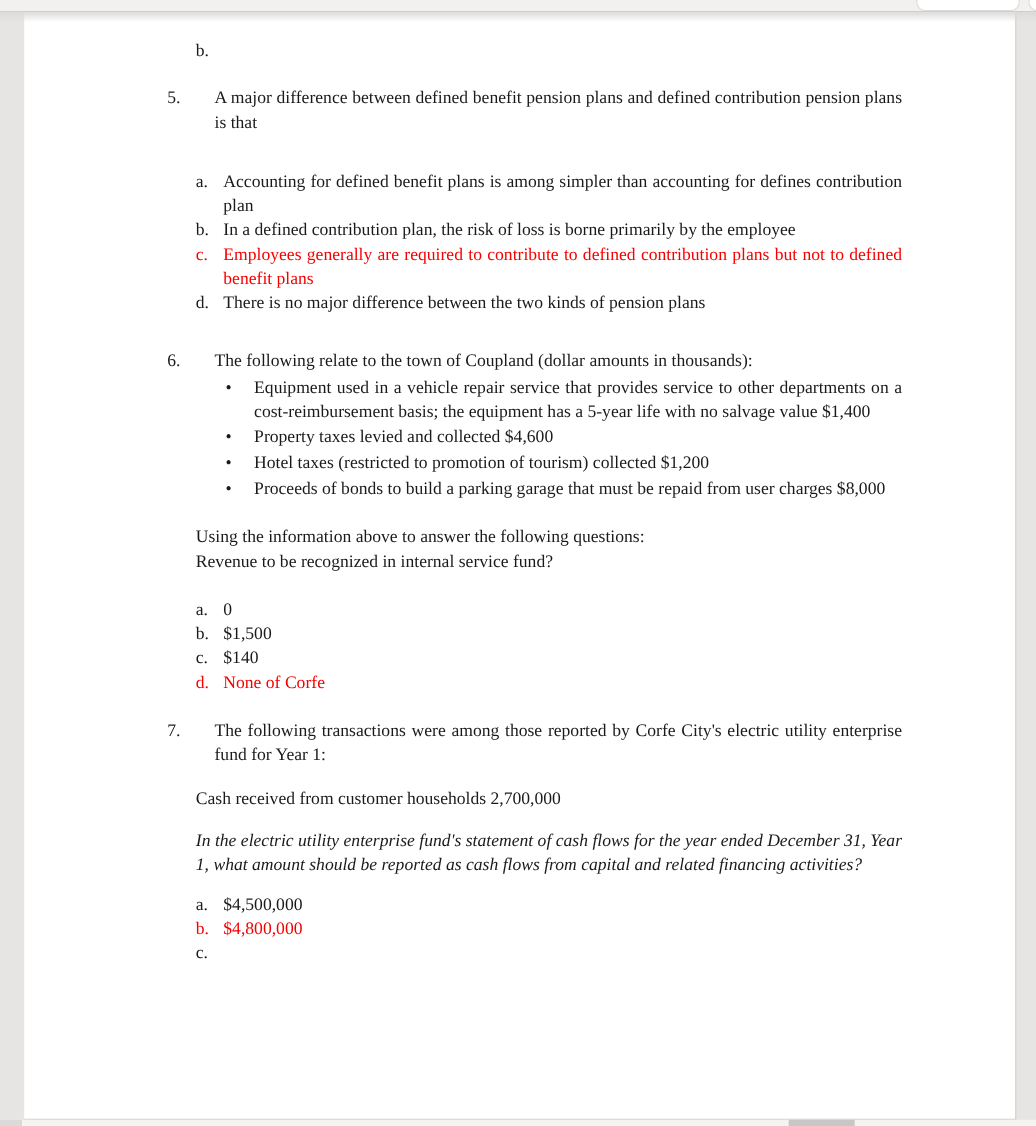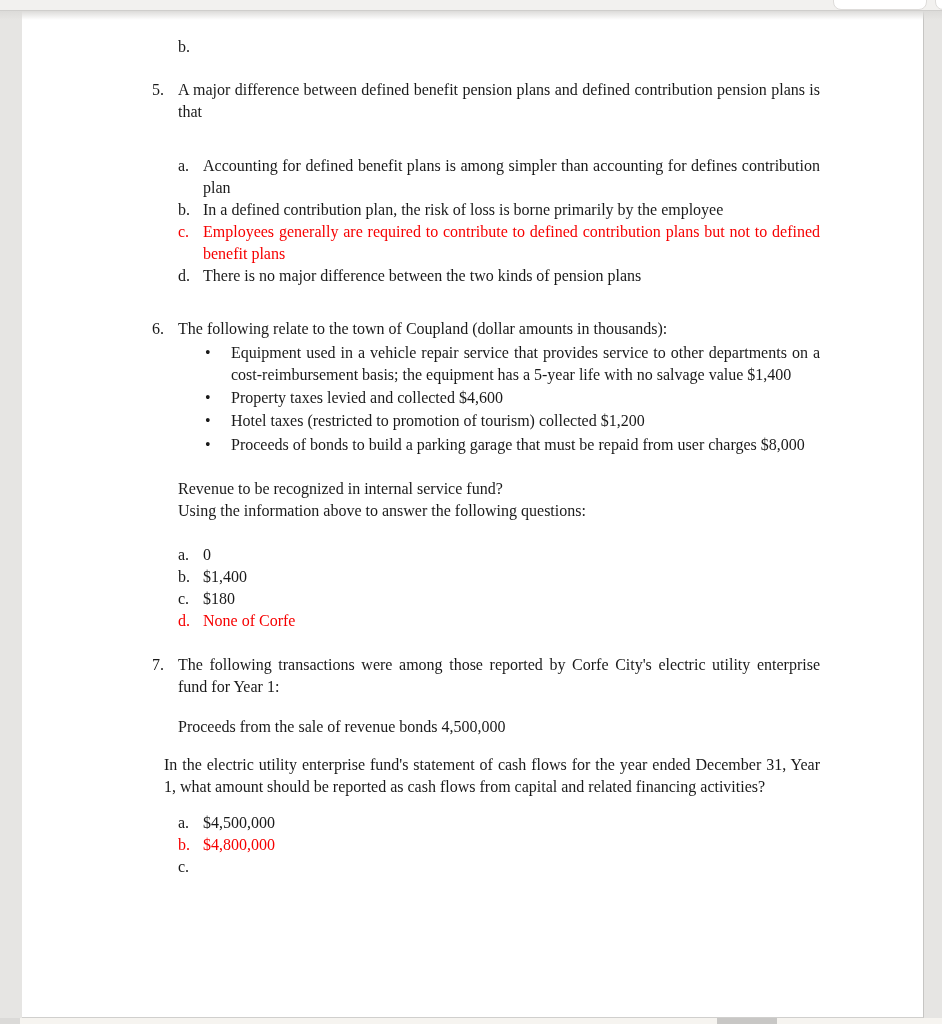--- a/index.html
+++ b/index.html
@@ -44,21 +44,21 @@
   .content {
     padding:0 103px 0 130px;
     font-size:16px; line-height:22px;
   }
   .red { color:var(--red, #f60000); }
 
   .stray { margin:25px 0 0 26px; }
 
   .q-head { display:flex; }
   .q-num  { flex:none; width:26px; }
-  .q-text { flex:1; text-align:justify; }
+  .q-text { flex:1; text-align:justify;margin-left:17px; }
 
   .options { margin:0 0 0 26px; padding:0; list-style:none; }
   .option  { display:flex; }
   .opt-letter { flex:none; width:25px; }
   .opt-text   { flex:1; text-align:justify; }
 
   .bullets { margin:2px 0 0 26px; }
   .bullet  { display:flex; margin-bottom:1px; }
   .bullet .dot { flex:none; width:26px; margin-left:27px; }
   .bullet .b-text { flex:1; text-align:justify; }
@@ -66,21 +66,21 @@
   .para { text-align:justify; }
 
   .q5 { margin-top:21px; }
   .q5 .options { margin-top:32px; }
   .q6 { margin-top:31px; }
   .q6 .bullet-4 { margin-top:2px; }
   .q6 .paras { margin-top:22px; margin-left:26px; }
   .q6 .options { margin-top:22px; }
   .q7 { margin-top:22px; }
   .q7 .cash-lines { margin-top:18px; margin-left:26px; }
-  .q7 .question2 { margin-top:16px; margin-left:12px; }
+  .q7 .question2 { margin-top:16px; margin-left:26px;font-style:italic; }
   .q7 .options { margin-top:14px; }
 
   
   .hscroll {
     position:absolute; left:0; right:0; bottom:0; height:6px;
     background:#f6f4f0; z-index:7;
   }
   .hscroll .corner {
     position:absolute; left:0; top:0; width:20px; height:6px;
     background:#dbdad8;
@@ -148,50 +148,50 @@
         <div class="bullet bullet-3">
           <span class="dot">•</span>
           <div class="b-text">Hotel taxes (restricted to promotion of tourism) collected $1,200</div>
         </div>
         <div class="bullet bullet-4">
           <span class="dot">•</span>
           <div class="b-text">Proceeds of bonds to build a parking garage that must be repaid from user charges $8,000</div>
         </div>
       </div>
       <div class="paras">
+        <div class="para">Using the information above to answer the following questions:</div>
         <div class="para">Revenue to be recognized in internal service fund?</div>
-        <div class="para">Using the information above to answer the following questions:</div>
       </div>
       <div class="options">
         <div class="option">
           <span class="opt-letter">a.</span>
           <div class="opt-text">0</div>
         </div>
         <div class="option">
           <span class="opt-letter">b.</span>
-          <div class="opt-text">$1,400</div>
+          <div class="opt-text">$1,500</div>
         </div>
         <div class="option">
           <span class="opt-letter">c.</span>
-          <div class="opt-text">$180</div>
+          <div class="opt-text">$140</div>
         </div>
         <div class="option">
           <span class="opt-letter red">d.</span>
           <div class="opt-text red">None of Corfe</div>
         </div>
       </div>
     </div>
 
     <div class="q7">
       <div class="q-head">
         <span class="q-num">7.</span>
         <div class="q-text">The following transactions were among those reported by Corfe City's electric utility enterprise fund for Year 1:</div>
       </div>
       <div class="cash-lines">
-        <div class="line">Proceeds from the sale of revenue bonds 4,500,000</div>
+        <div class="line">Cash received from customer households 2,700,000</div>
       </div>
       <div class="question2 para">In the electric utility enterprise fund's statement of cash flows for the year ended December 31, Year 1, what amount should be reported as cash flows from capital and related financing activities?</div>
       <div class="options">
         <div class="option">
           <span class="opt-letter">a.</span>
           <div class="opt-text">$4,500,000</div>
         </div>
         <div class="option">
           <span class="opt-letter red">b.</span>
           <div class="opt-text red">$4,800,000</div>

